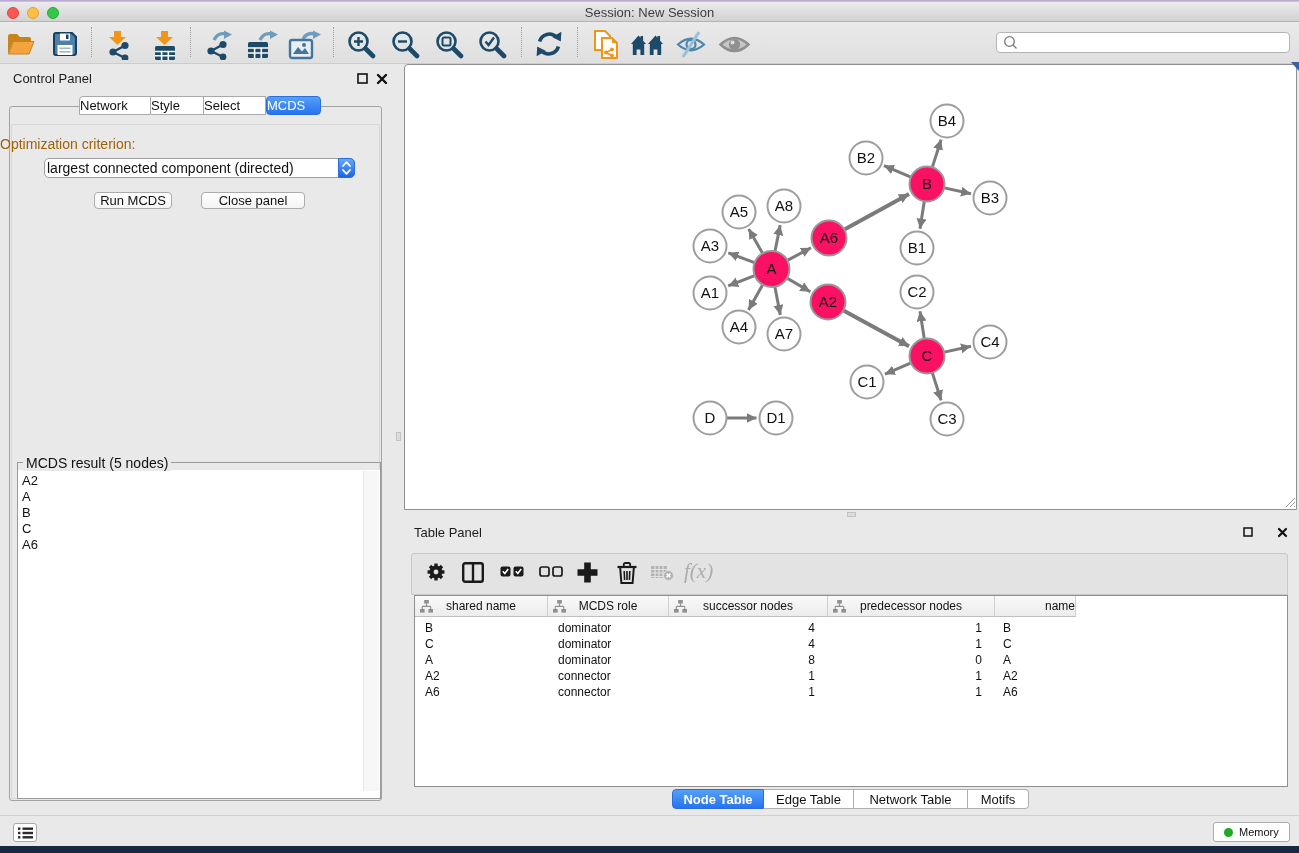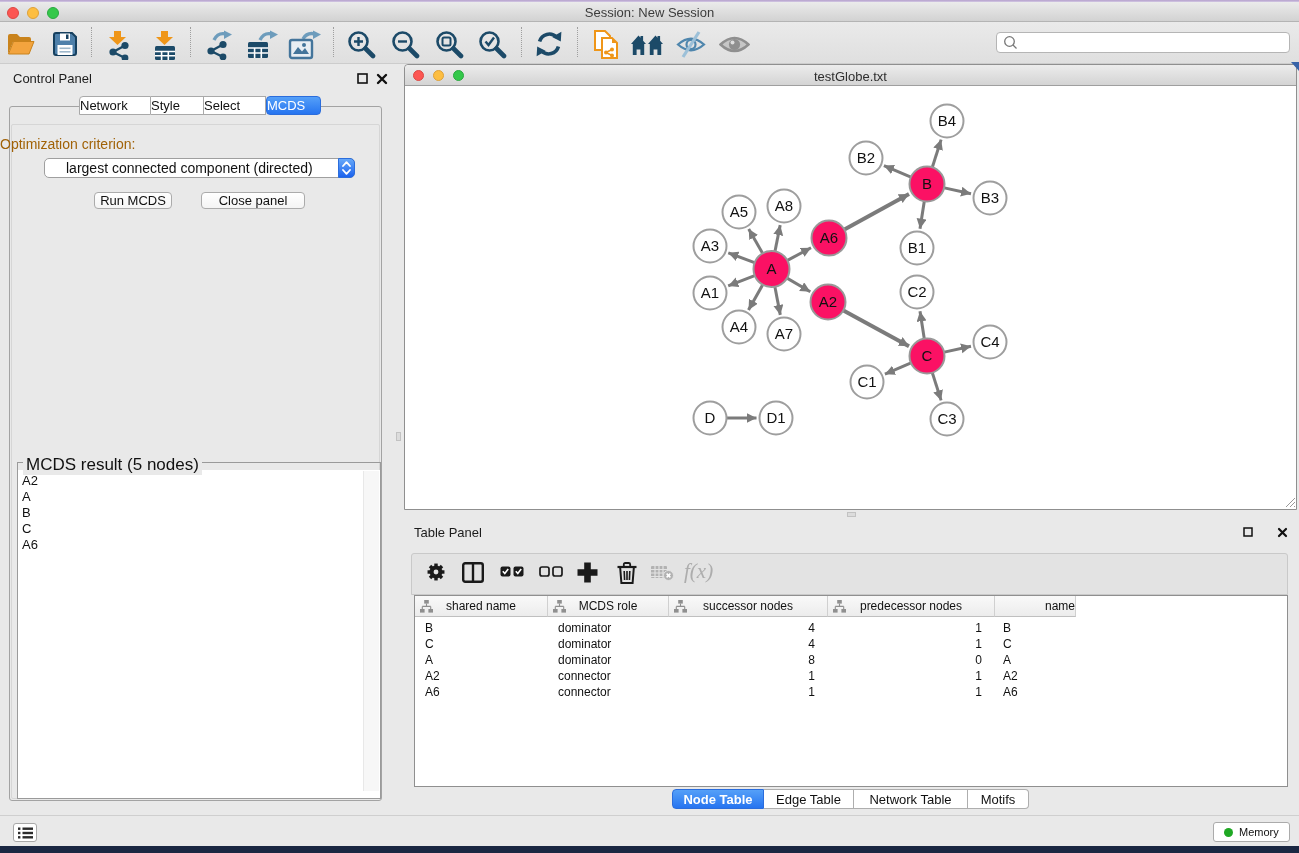--- a/index.html
+++ b/index.html
@@ -21,26 +21,26 @@
   .ticon { position:absolute; top:7px; }
   #searchbox { position:absolute; left:996px; top:10px; width:294px; height:21px; background:#fff; border:1px solid #b5b5b5; border-radius:4px; }
   
   #cpTitle { left:13px; top:71px; font-size:13px; color:#1c1c1c; }
   
   .tab { position:absolute; top:96px; height:19px; background:#fff; border:1px solid #a9a9a9; font-size:13px; color:#111; line-height:18px; z-index:5; }
   .tabsel { background:linear-gradient(#55a0f8,#2674f0); color:#fff; border:1px solid #2b6ddc; border-radius:4px; }
   #cpBox { left:9px; top:106px; width:373px; height:695px; border:1px solid #a3a3a3; border-radius:3px; background:#e9e9e9; }
   #cpBox2 { left:11px; top:124px; width:369px; height:675px; border:1px solid #d6d6d6; border-radius:2px; }
   #optlabel { left:0px; top:136px; width:391px; font-size:14px; color:#a16207; }
-  #dropdown { left:44px; top:158px; width:311px; height:20px; background:#fff; border:1px solid #9f9f9f; border-radius:5px; font-size:14px; color:#111; line-height:19px; padding-left:21px; }
+  #dropdown { left:44px; top:158px; width:311px; height:20px; background:#fff; border:1px solid #9f9f9f; border-radius:5px; font-size:14px; color:#111; line-height:19px; padding-left:2px; }
   #ddbtn { position:absolute; right:-1px; top:-1px; width:17px; height:20px; border-radius:0 5px 5px 0; background:linear-gradient(#66a8f9,#1c63ee); border:1px solid #2b6ddc; }
   .btn { position:absolute; top:192px; height:17px; background:linear-gradient(#ffffff,#f4f4f4); border:1px solid #ababab; border-radius:4px; font-size:13px; color:#111; text-align:center; line-height:16px; }
   
   #fldBorder { left:17px; top:462px; width:364px; height:337px; border:1px solid #9a9a9a; }
-  #fldLegend { left:23px; top:455px; background:#e9e9e9; font-size:17px; color:#111; padding:0 3px; z-index:4; }
+  #fldLegend { left:23px; top:455px; background:#e9e9e9; font-size:14px; color:#111; padding:0 3px; z-index:4; }
   #listbox { left:18px; top:470px; width:362px; height:328px; background:#fff; padding-top:3px; }
   #listbox .li { padding-left:4px; font-size:13px; color:#111; height:16px; line-height:16px; }
   #lbScroll { left:363px; top:471px; width:16px; height:320px; background:#f7f7f7; border-left:1px solid #e8e8e8; }
   
   #gwin { left:404px; top:64px; width:893px; height:446px; border:1px solid #8f8f8f; border-radius:4px 4px 0 0; background:#fff; }
   #gtitle { position:absolute; left:0; top:0; width:100%; height:21px; background:linear-gradient(#ececec,#d4d4d4); border-bottom:1px solid #9f9f9f; border-radius:4px 4px 0 0; }
   #gtitle .t1 { left:8px; background:#fc5652; border:1px solid #dd4743; top:5px; width:11px; height:11px; }
   #gtitle .t2 { left:28px; background:#fdbe41; border:1px solid #dfa138; top:5px; width:11px; height:11px; }
   #gtitle .t3 { left:48px; background:#34c84a; border:1px solid #2aa940; top:5px; width:11px; height:11px; }
   #gtitletext { position:absolute; width:100%; text-align:center; top:4px; font-size:13px; color:#2e2e2e; }
@@ -216,26 +216,20 @@
     <div class="li">A2</div>
     <div class="li">A</div>
     <div class="li">B</div>
     <div class="li">C</div>
     <div class="li">A6</div>
   </div>
 <div class="abs" id="lbScroll"></div>
 <div class="abs" id="fldBorder"></div>
 <div class="abs" id="fldLegend">MCDS result (5 nodes)</div>
 <div class="abs" id="gwin">
-  <div id="gtitle">
-      <div class="tl t1"></div>
-      <div class="tl t2"></div>
-      <div class="tl t3"></div>
-      <div id="gtitletext">testGlobe.txt</div>
-    </div>
   <svg id="gsvg" style="position:absolute; left:0; top:22px;" width="891" height="423">
   <defs>
         <marker id="arw" markerUnits="userSpaceOnUse" markerWidth="12" markerHeight="11" refX="10" refY="5" orient="auto">
           <path d="M0,0 L10,5 L0,10 z" fill="#7b7b7b"></path>
         </marker>
       </defs>
   <g stroke="#7b7b7b">
   <line x1="351.6" y1="187.8" x2="323.2" y2="198.9" stroke-width="3" marker-end="url(#arw)"></line>
   <line x1="351.5" y1="176.4" x2="323.3" y2="165.8" stroke-width="3" marker-end="url(#arw)"></line>
   <line x1="358.7" y1="196.0" x2="343.5" y2="223.0" stroke-width="3" marker-end="url(#arw)"></line>

